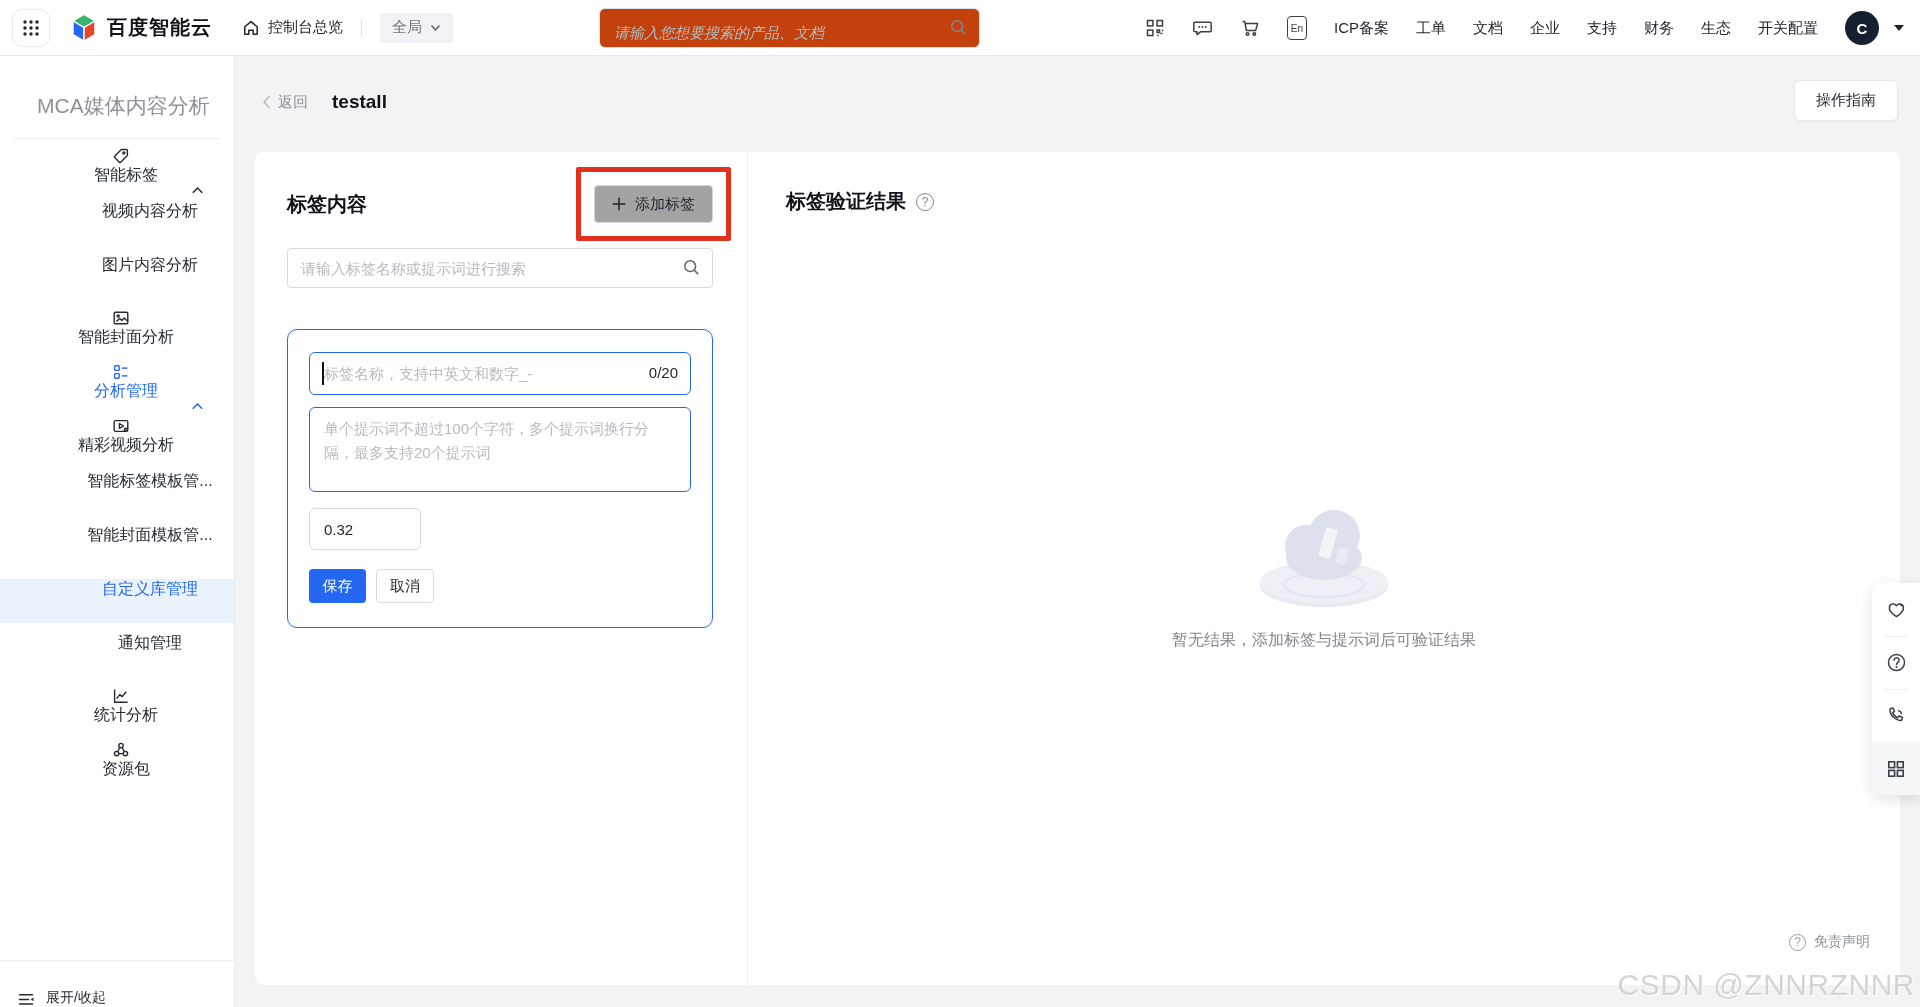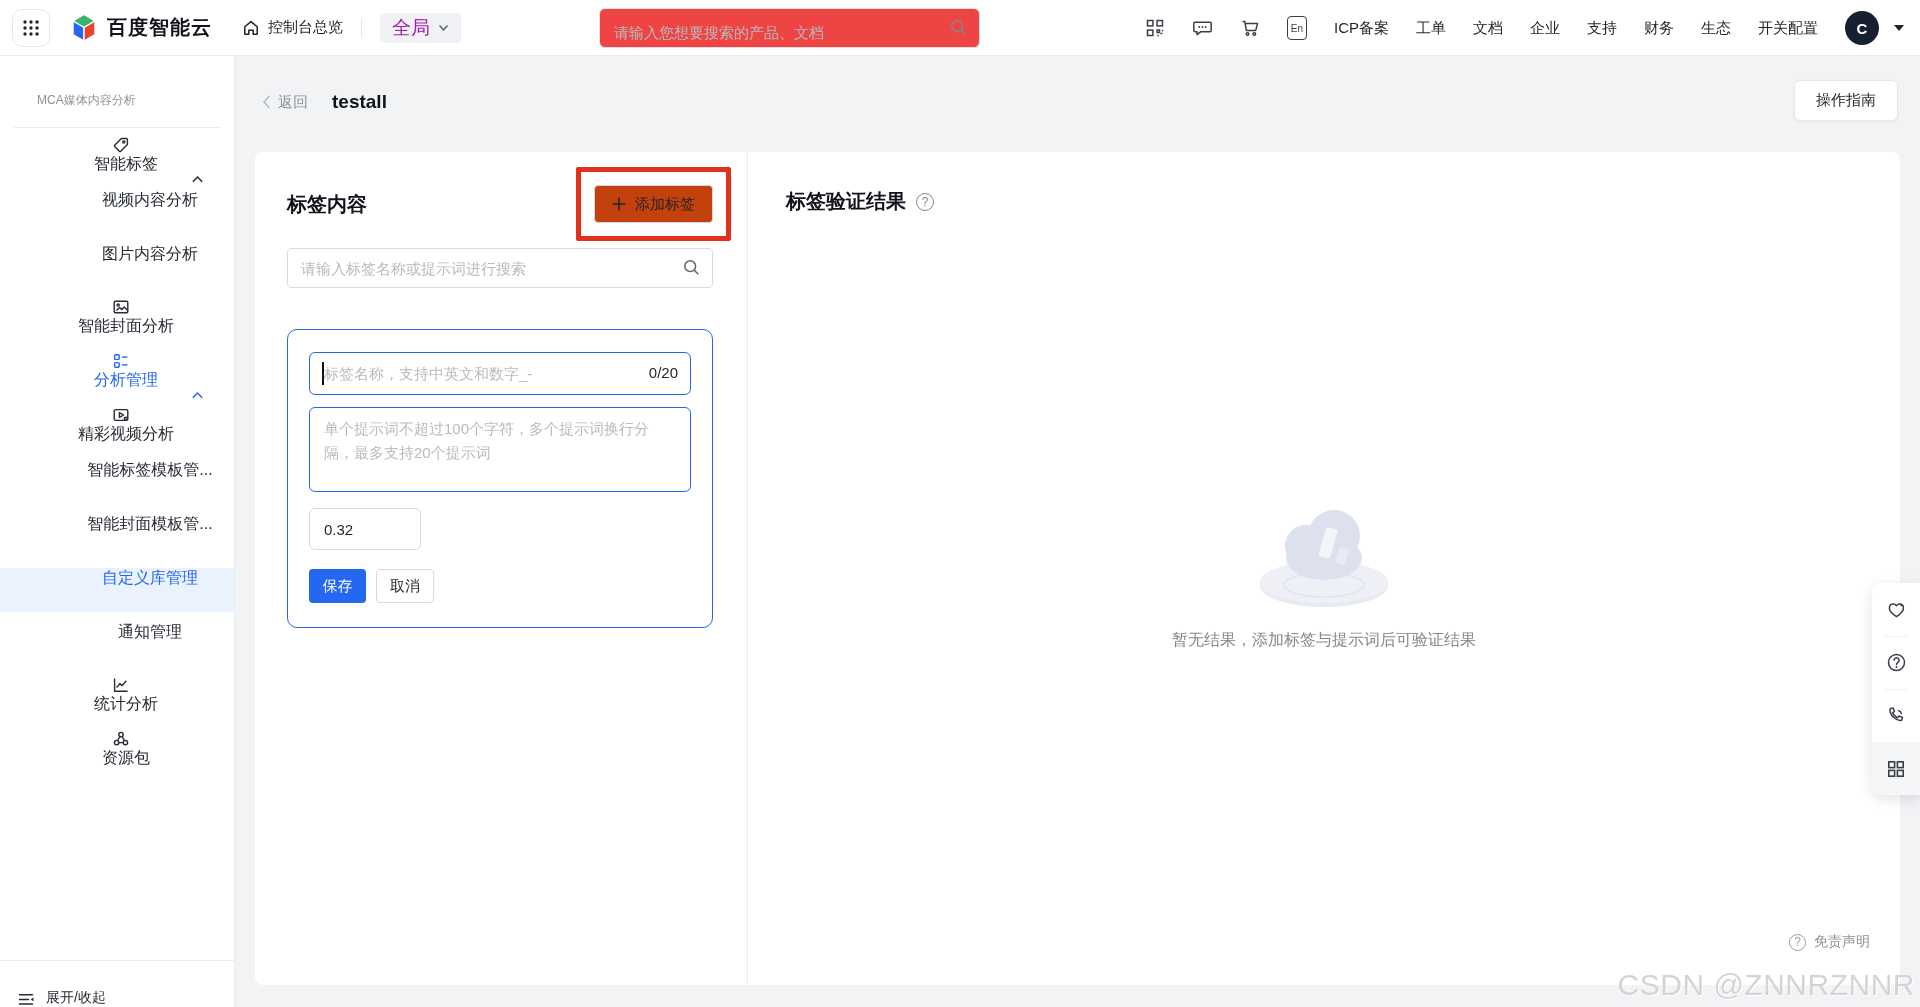--- a/index.html
+++ b/index.html
@@ -18,27 +18,28 @@
   .apps-btn {
     width:38px; height:38px; margin-left:12px; border:1px solid #e6e8eb; border-radius:10px;
     background:#fff; display:flex; align-items:center; justify-content:center; cursor:pointer;
   }
   .brand { display:flex; align-items:center; gap:9px; margin-left:20px; cursor:pointer; }
   .brand-text { font-size:20px; font-weight:700; color:#10131a; letter-spacing:1px; }
   .nav-console { display:flex; align-items:center; gap:8px; margin-left:30px; font-size:15px; color:#1f2329; cursor:pointer; }
   .vdiv { width:1px; height:18px; background:#e2e4e8; margin:0 18px; }
   .region-pill {
     display:flex; align-items:center; gap:8px; background:#f1f2f5; border-radius:4px;
-    height:30px; padding:0 12px; font-size:19px; color:#a21caf; cursor:pointer;
+    height:30px; padding:0 12px; font-size:15px; color:#737373; cursor:pointer;
   }
   .searchbox { position:absolute; left:599px; top:8px; width:381px; height:40px; }
   .searchbox input {
-    width:100%; height:100%; border:1px solid #e0e2e6; border-radius:6px; background:#ef4444;
+    width:100%; height:100%; border:1px solid #e0e2e6; border-radius:6px; background:#c2410c;
     font-size:15px; padding:8px 40px 0 14px; color:#1f2329; outline:none;
     font-family:"Liberation Sans","DejaVu Sans",sans-serif;
+    font-style:italic;
   }
   .searchbox input::placeholder { color:#b8babf; }
   .searchbox .s-ico { position:absolute; right:12px; top:10px; }
   .top-right { position:absolute; right:16px; top:0; height:56px; display:flex; align-items:center; gap:27px; }
   .ticon { cursor:pointer; }
   .en-badge {
     width:20px; height:24px; border:1.6px solid #3a3f47; border-radius:4px; color:#3a3f47;
     font-size:10px; display:flex; align-items:center; justify-content:center; cursor:pointer; font-weight:400;
   }
   .tlink { font-size:15px; color:#1f2329; cursor:pointer; white-space:nowrap; }
@@ -49,21 +50,21 @@
   .caret-down {
     width:0; height:0; border-left:5px solid transparent; border-right:5px solid transparent;
     border-top:6px solid #1f2329; margin-left:-12px; cursor:pointer;
   }
 
   
   .sidebar {
     position:absolute; top:56px; left:0; bottom:0; width:235px; background:#fff;
     border-right:1px solid #e8eaed; z-index:20;
   }
-  .sb-title { margin:36px 0 0 37px; font-size:12px; color:#8d9199; }
+  .sb-title { margin:36px 0 0 37px; font-size:21px; color:#8d9199; }
   .sb-div { margin:18px 14px 0 14px; border-top:1px solid #ebedf0; }
   .menu { padding-top:8px; }
   .mrow {
     height:44px; display:flex; align-items:center; padding-left:18px; margin-bottom:10px;
     font-size:16px; color:#262b33; cursor:pointer;flex-direction:column;
   }
   .mrow .mi { width:18px; height:18px; margin-right:11px; flex:0 0 18px; }
   .mrow.child { padding-left:66px; }
   .mrow .chev { margin-left:auto; margin-right:30px; }
   .mrow.group-active { color:#2468f2; }
@@ -89,21 +90,21 @@
     position:absolute; top:96px; left:20px; right:20px; bottom:22px; background:#fff;
     border-radius:8px; display:flex; overflow:hidden;
   }
 
   
   .panel-left { width:493px; flex:0 0 493px; border-right:1px solid #ebedf0; padding:0 34px 0 32px; }
   .ptitle-row { position:relative; margin-top:30px; height:44px; display:flex; align-items:center; justify-content:space-between; }
   .ptitle { font-size:20px; font-weight:700; color:#10131a; }
   .annot { border:5px solid #e1301c; padding:13px; margin:-18px; border-radius:2px; }
   .add-btn {
-    height:38px; padding:0 17px; background:#c2410c; border:1px solid #d4d6d9; border-radius:4px;
+    height:38px; padding:0 17px; background:#a3a3a3; border:1px solid #d4d6d9; border-radius:4px;
     display:flex; align-items:center; gap:9px; font-size:15px; color:#1f2329; cursor:pointer;
     font-family:"Liberation Sans","DejaVu Sans",sans-serif;
   }
   .psearch { position:relative; margin-top:22px; }
   .psearch input {
     width:100%; height:40px; border:1px solid #d8dade; border-radius:4px; font-size:15px;
     padding:0 38px 0 13px; color:#1f2329; outline:none;
     font-family:"Liberation Sans","DejaVu Sans",sans-serif;
   }
   .psearch input::placeholder { color:#b8babf; }

